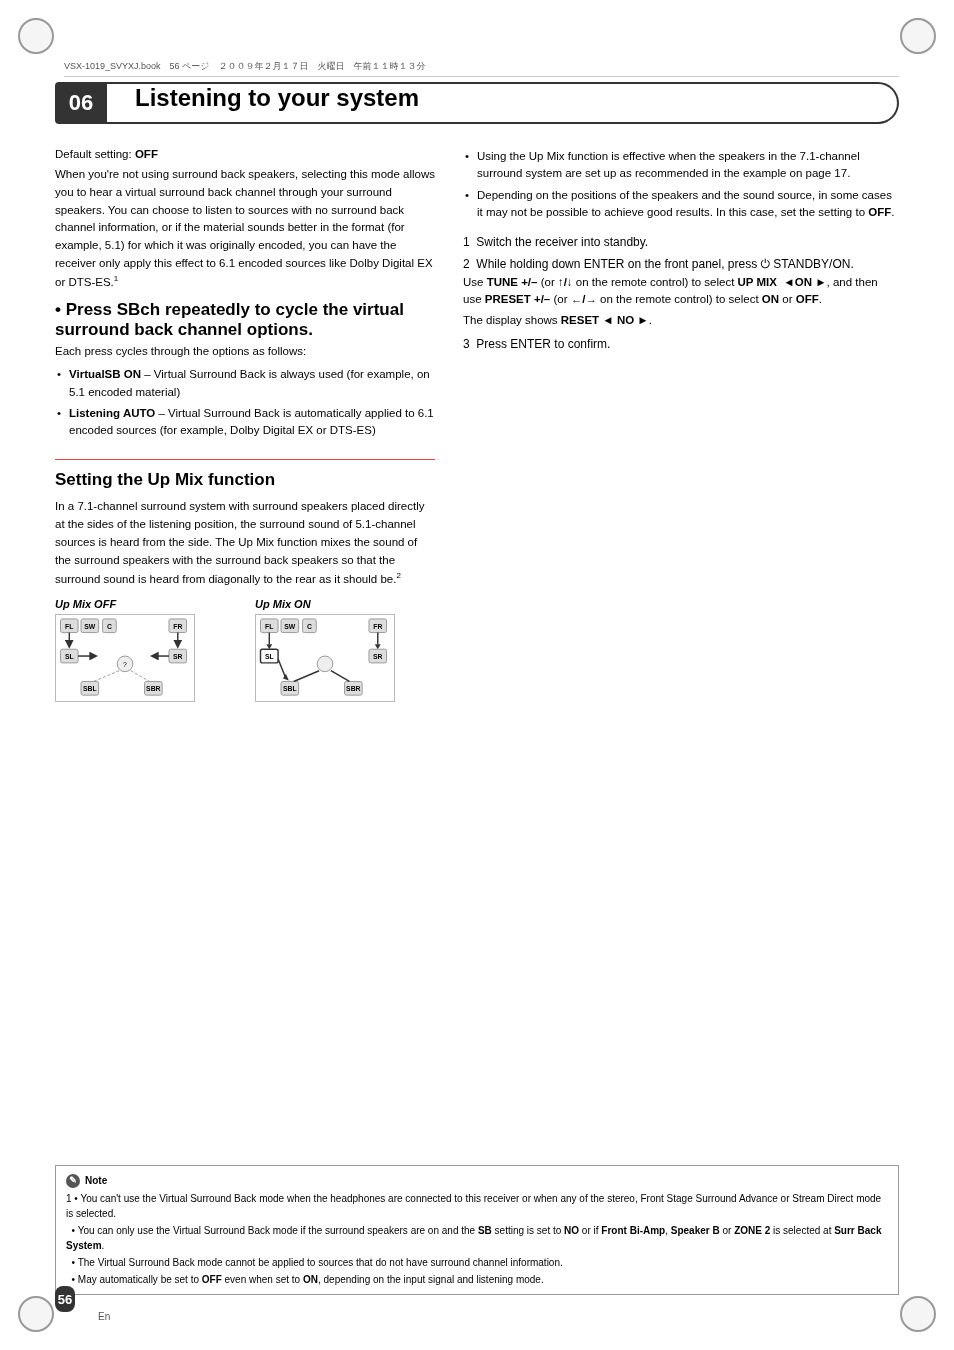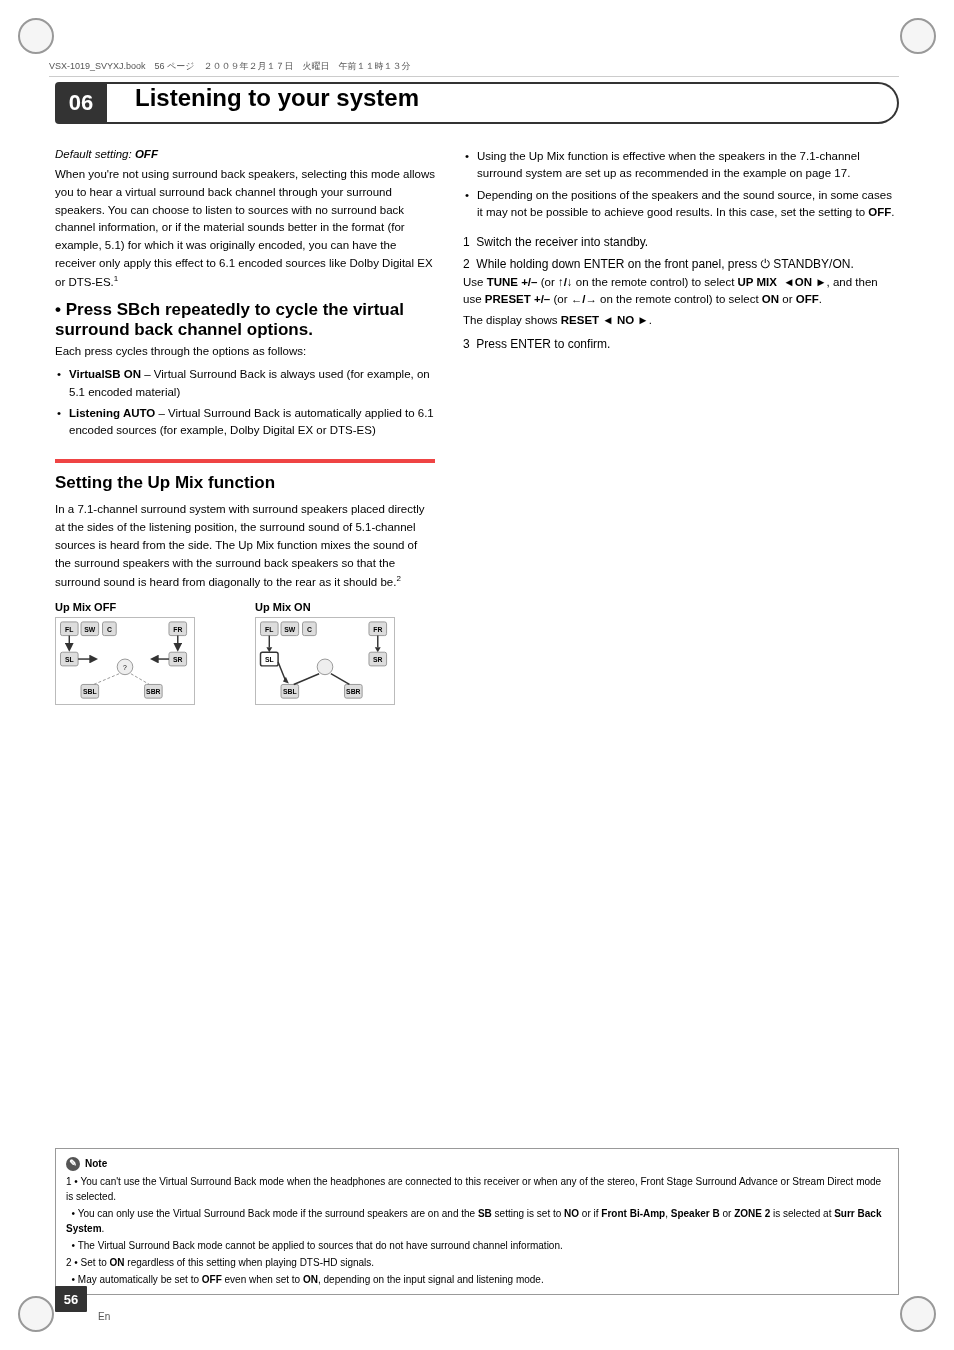--- a/index.html
+++ b/index.html
@@ -24,21 +24,21 @@
     }
     .corner-tl { top: 18px; left: 18px; }
     .corner-tr { top: 18px; right: 18px; }
     .corner-bl { bottom: 18px; left: 18px; }
     .corner-br { bottom: 18px; right: 18px; }
 
     
     .header-bar {
       position: absolute;
       top: 60px;
-      left: 49px;
+      left: 64px;
       right: 55px;
       font-size: 9px;
       color: #555;
       border-bottom: 1px solid #ccc;
       padding-bottom: 3px;
     }
 
     
     .chapter-header {
       position: absolute;
@@ -104,21 +104,20 @@
       margin-bottom: 4px;
       margin-top: 18px;
     }
     .section-heading:first-child {
       margin-top: 0;
     }
 
     .default-setting {
       font-size: 11.5px;
       margin-bottom: 6px;
-      font-style: italic;
     }
 
     .body-text {
       font-size: 11.5px;
       line-height: 1.55;
       margin-bottom: 6px;
     }
 
     .bold-instruction {
       font-size: 17px;
@@ -144,21 +143,21 @@
       position: absolute;
       left: 2px;
     }
 
     
     .section-large-heading {
       font-size: 17px;
       font-weight: bold;
       margin-top: 20px;
       margin-bottom: 8px;
-      border-top: 4px solid #ef4444;
+      border-top: 1px solid #ef4444;
       padding-top: 10px;
     }
 
     
     .note-box {
       position: absolute;
       bottom: 80px;
       left: 55px;
       right: 55px;
       border: 1px solid #999;
@@ -190,26 +189,26 @@
 
     
     .page-number-box {
       position: absolute;
       bottom: 38px;
       left: 55px;
       background: #333;
       color: #fff;
       font-size: 13px;
       font-weight: bold;
-      width: 32px;
+      width: 20px;
       height: 26px;
       display: flex;
       align-items: center;
       justify-content: center;
-      border-radius: 1px;
+      border-radius: 8px;
     }
     .page-en {
       position: absolute;
       bottom: 28px;
       left: 98px;
       font-size: 10px;
       color: #555;
     }
 
     
@@ -219,20 +218,21 @@
       margin-top: 10px;
       margin-bottom: 12px;
     }
     .diagram-box {
       flex: 1;
     }
     .diagram-label {
       font-size: 11px;
       font-weight: bold;
       margin-bottom: 4px;
+      font-style: italic;
     }
 
     
     .step {
       margin-bottom: 8px;
     }
     .step-heading {
       font-size: 12px;
       font-weight: normal;
       margin-bottom: 3px;
@@ -410,22 +410,19 @@
   </div>
   <div style="font-size:10px; line-height:1.5; margin-bottom:2px;">
     1 • You can't use the Virtual Surround Back mode when the headphones are connected to this receiver or when any of the stereo, Front Stage Surround Advance or Stream Direct mode is selected.
   </div>
   <div style="font-size:10px; line-height:1.5; margin-bottom:2px;">
     &nbsp;&nbsp;• You can only use the Virtual Surround Back mode if the surround speakers are on and the <strong>SB</strong> setting is set to <strong>NO</strong> or if <strong>Front Bi-Amp</strong>, <strong>Speaker B</strong> or <strong>ZONE 2</strong> is selected at <strong>Surr Back System</strong>.
   </div>
   <div style="font-size:10px; line-height:1.5; margin-bottom:2px;">
     &nbsp;&nbsp;• The Virtual Surround Back mode cannot be applied to sources that do not have surround channel information.
   </div>
-  <div style="font-size:10px; line-height:1.5; margin-bottom:2px;">
-    2 • Set to <strong>ON</strong> regardless of this setting when playing DTS-HD signals.
-  </div>
   <div style="font-size:10px; line-height:1.5;">
     &nbsp;&nbsp;• May automatically be set to <strong>OFF</strong> even when set to <strong>ON</strong>, depending on the input signal and listening mode.
   </div>
 </div>
 
 <div class="page-number-box">56</div>
 <div class="page-en">En</div>
 
 </body></html>

